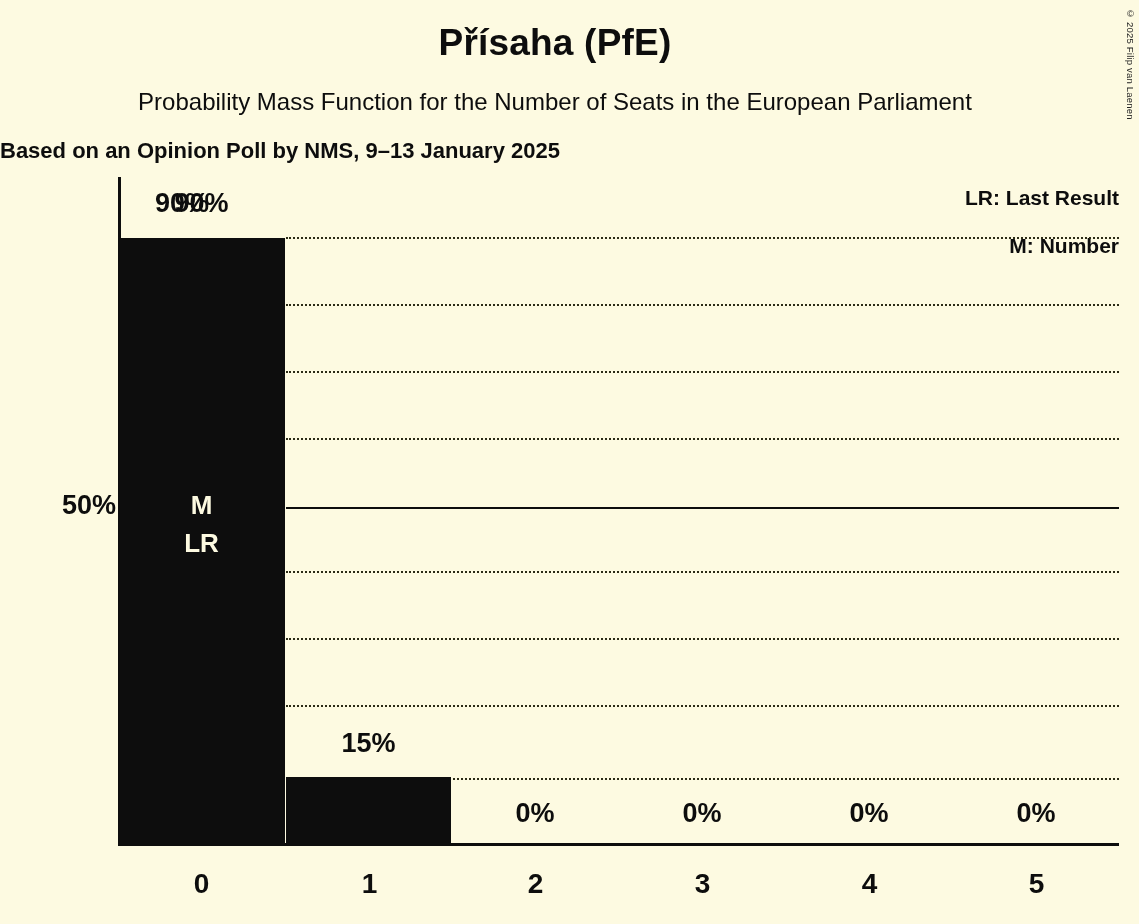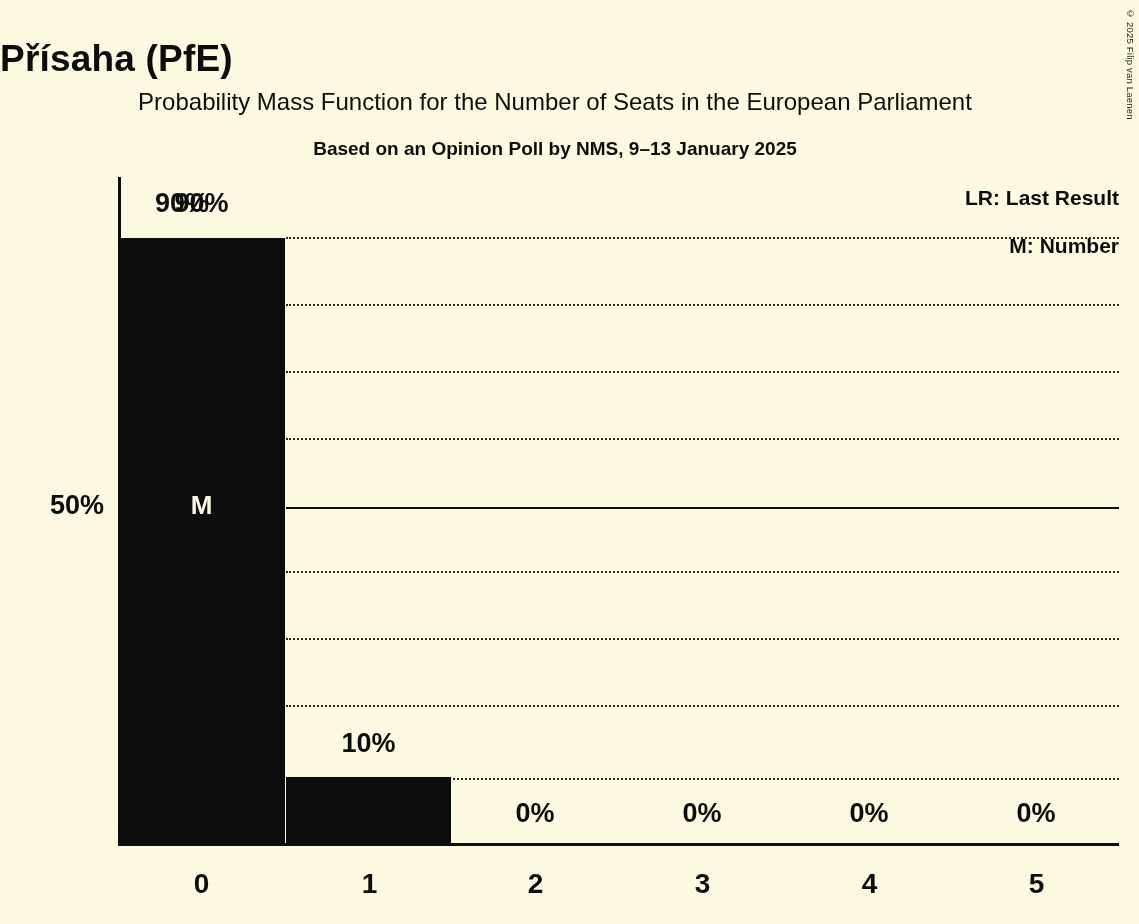--- a/index.html
+++ b/index.html
@@ -17,41 +17,40 @@
   }
   .chart-root {
     position: absolute;
     inset: 0;
   }
   .title {
     position: absolute;
     top: 22px;
     left: 0;
     width: 1110px;
+    text-align: center;
     font-size: 37px;
     font-weight: bold;
     letter-spacing: 0.2px;
-    margin-top: 16px;
   }
   .subtitle {
     position: absolute;
     top: 88px;
     left: 0;
     width: 1110px;
     text-align: center;
     font-size: 24px;
     font-weight: normal;
   }
   .subsubtitle {
     position: absolute;
     top: 138px;
     left: 0;
     width: 1110px;
-    text-align: center;
-    font-size: 19px;
+    font-size: 22px;
     font-weight: bold;
   }
   .copyright {
     position: absolute;
     top: 8px;
     right: 3px;
     font-size: 9.5px;
     color: #222;
     writing-mode: vertical-rl;
     text-orientation: mixed;
@@ -143,21 +142,21 @@
 <div class="chart-root">
 
   <div class="title">Přísaha (PfE)</div>
   <div class="subtitle">Probability Mass Function for the Number of Seats in the European Parliament</div>
   <div class="subsubtitle">Based on an Opinion Poll by NMS, 9–13 January 2025</div>
   <div class="copyright">© 2025 Filip van Laenen</div>
 
   <div class="legend legend-lr">LR: Last Result</div>
   <div class="legend legend-m">M: Number</div>
 
-  <div class="ytick" style="left:4px; top:490px; width:100px;">50%</div>
+  <div class="ytick" style="left:16px; top:490px; width:100px;">50%</div>
   <div class="ytick" style="left:155px; top:188px; width:110px; text-align:left;">90%</div>
 
   <div class="plot">
     <div class="axis-y"></div>
     <div class="axis-x"></div>
 
     <div class="gridline" style="top:60px;"></div>
     <div class="gridline" style="top:127px;"></div>
     <div class="gridline" style="top:194px;"></div>
     <div class="gridline" style="top:261px;"></div>
@@ -169,25 +168,26 @@
 
     <div class="bar" style="left:0px; width:167px; height:605px;"></div>
     <div class="bar" style="left:168px; width:165px; height:66px;"></div>
     <div class="bar" style="left:334px; width:166px; height:0px;"></div>
     <div class="bar" style="left:501px; width:166px; height:0px;"></div>
     <div class="bar" style="left:668px; width:166px; height:0px;"></div>
     <div class="bar" style="left:835px; width:166px; height:0px;"></div>
 
     <div class="bar-inner-label" style="left:0px; top:310px;">
       <div>M</div>
+      <div>LR</div>
     </div>
   </div>
 
   <div class="bar-label" style="left:118px; top:188px; width:167px;">90%</div>
-  <div class="bar-label" style="left:286px; top:728px; width:165px;">10%</div>
+  <div class="bar-label" style="left:286px; top:728px; width:165px;">15%</div>
   <div class="bar-label" style="left:452px; top:798px; width:166px;">0%</div>
   <div class="bar-label" style="left:619px; top:798px; width:166px;">0%</div>
   <div class="bar-label" style="left:786px; top:798px; width:166px;">0%</div>
   <div class="bar-label" style="left:953px; top:798px; width:166px;">0%</div>
 
   <div class="xtick" style="left:118px;">0</div>
   <div class="xtick" style="left:286px;">1</div>
   <div class="xtick" style="left:452px;">2</div>
   <div class="xtick" style="left:619px;">3</div>
   <div class="xtick" style="left:786px;">4</div>

